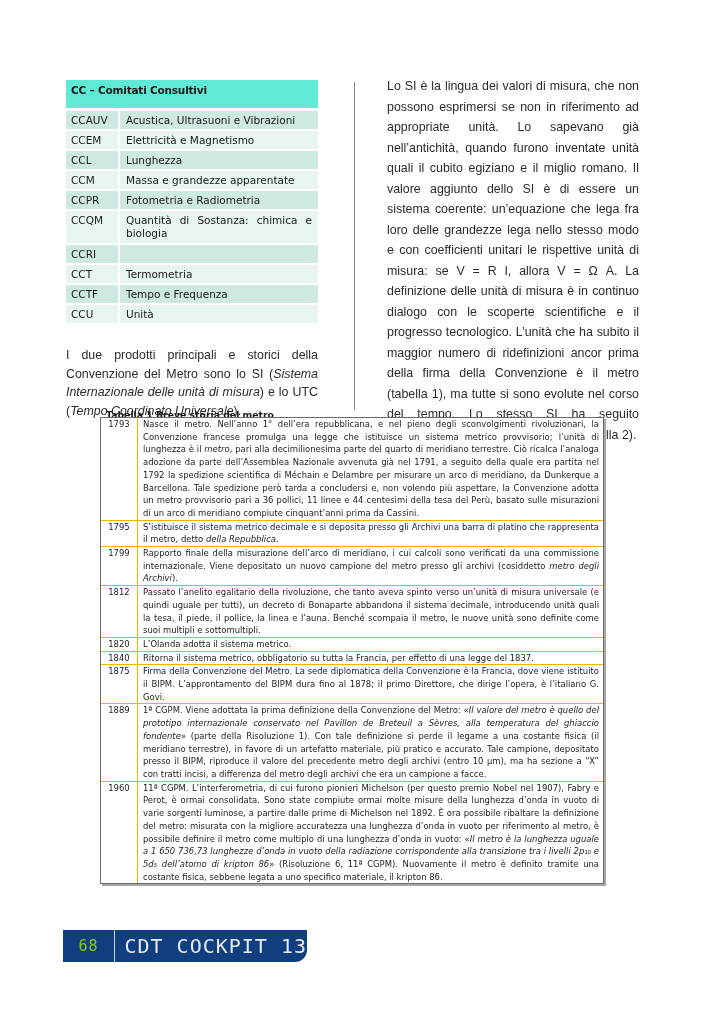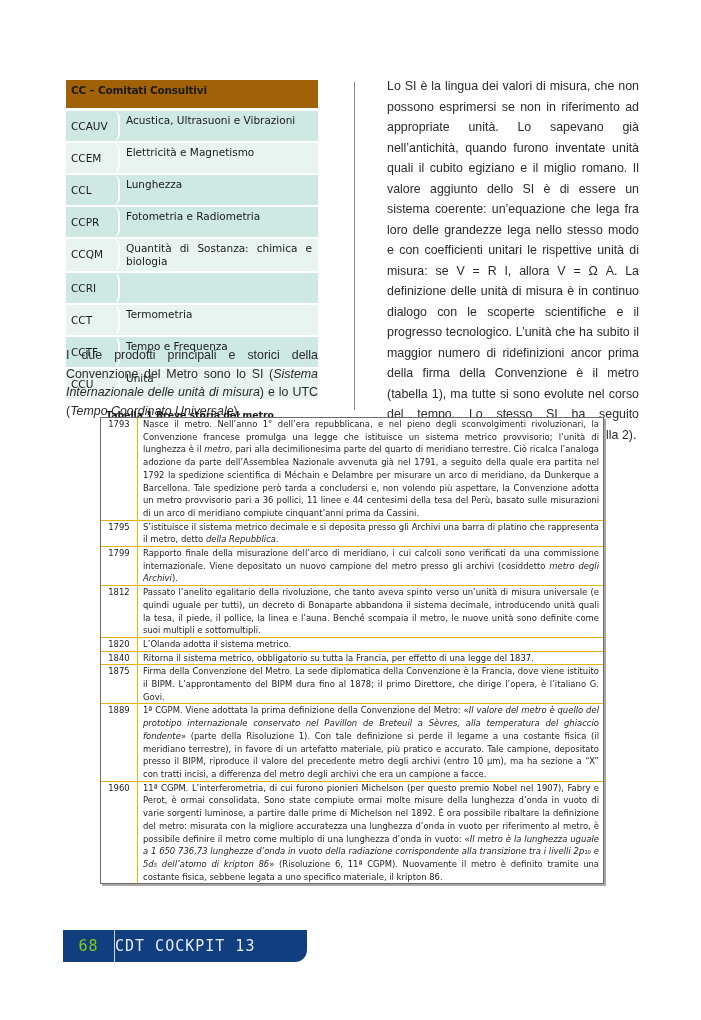--- a/index.html
+++ b/index.html
@@ -6,26 +6,26 @@
   body {
     width: 701px; height: 1020px; background: #ffffff; position: relative; overflow: hidden;
     font-family: "Liberation Sans", sans-serif; color: #231f20;
   }
   
   .cc-table {
     position: absolute; left: 66px; top: 80px; width: 252px;
     font-family: "DejaVu Sans", sans-serif; font-size: 10.5px; color: #1a1a1a;
   }
   .cc-header {
-    background: #a16207; height: 28px; padding: 4px 5px 0 5px; box-sizing: border-box;
+    background: #5eead4; height: 28px; padding: 4px 5px 0 5px; box-sizing: border-box;
     font-weight: bold; font-size: 10.5px; letter-spacing: -0.2px;
   }
   .cc-gap { height: 3px; background: #fff; }
   .cc-row { display: flex; border-bottom: 2px solid #fff; }
-  .cc-row .code { width: 54px; padding: 9px 5px; box-sizing: border-box; border-right: 2px solid #fff; border-radius: 7px; }
+  .cc-row .code { width: 54px; padding: 3px 5px; box-sizing: border-box; border-right: 2px solid #fff; }
   .cc-row .desc { flex: 1; padding: 3px 6px; box-sizing: border-box; text-align: justify; }
   .cc-row.dark { background: #cde9e1; }
   .cc-row.light { background: #e7f4f0; }
   .cc-row .desc.two { line-height: 13px; }
 
   
   .left-para {
     position: absolute; left: 66px; top: 346px; width: 252px;
     font-size: 12.4px; line-height: 18.5px; text-align: justify; color: #2b2b2b;
   }
@@ -65,41 +65,45 @@
     position: absolute; left: 63px; top: 930px; height: 32px; width: 244px;
     background: #103e7f; border-top-right-radius: 0 0; display: flex; align-items: center;
     border-bottom-right-radius: 12px;
   }
   .footer .pg {
     width: 51px; height: 100%; display: flex; align-items: center; justify-content: center;
     color: #84cc16; font-family: "DejaVu Sans Mono", monospace; font-size: 15px; letter-spacing: 1px;
     border-right: 1px solid #c9d4e6;
   }
   .footer .mag {
-    flex: 1; text-align: left; color: #e6ecf5; font-family: "DejaVu Sans Mono", monospace;
-    font-size: 15px; letter-spacing: 1px;
+    flex: 1; text-align: right; color: #e6ecf5; font-family: "DejaVu Sans Mono", monospace;
+    font-size: 20px; letter-spacing: 1px;
   }
 </style>
 </head>
 <body>
 
 <div class="cc-table">
   <div class="cc-header">CC – Comitati Consultivi</div>
   <div class="cc-gap"></div>
   <div class="cc-row dark">
     <div class="code">CCAUV</div>
     <div class="desc">Acustica, Ultrasuoni e Vibrazioni</div>
   </div>
   <div class="cc-row light">
     <div class="code">CCEM</div>
     <div class="desc">Elettricità e Magnetismo</div>
   </div>
   <div class="cc-row dark">
     <div class="code">CCL</div>
     <div class="desc">Lunghezza</div>
+  </div>
+  <div class="cc-row light">
+    <div class="code">CCM</div>
+    <div class="desc">Massa e grandezze apparentate</div>
   </div>
   <div class="cc-row dark">
     <div class="code">CCPR</div>
     <div class="desc">Fotometria e Radiometria</div>
   </div>
   <div class="cc-row light">
     <div class="code">CCQM</div>
     <div class="desc two">Quantità di Sostanza: chimica e biologia</div>
   </div>
   <div class="cc-row dark">

